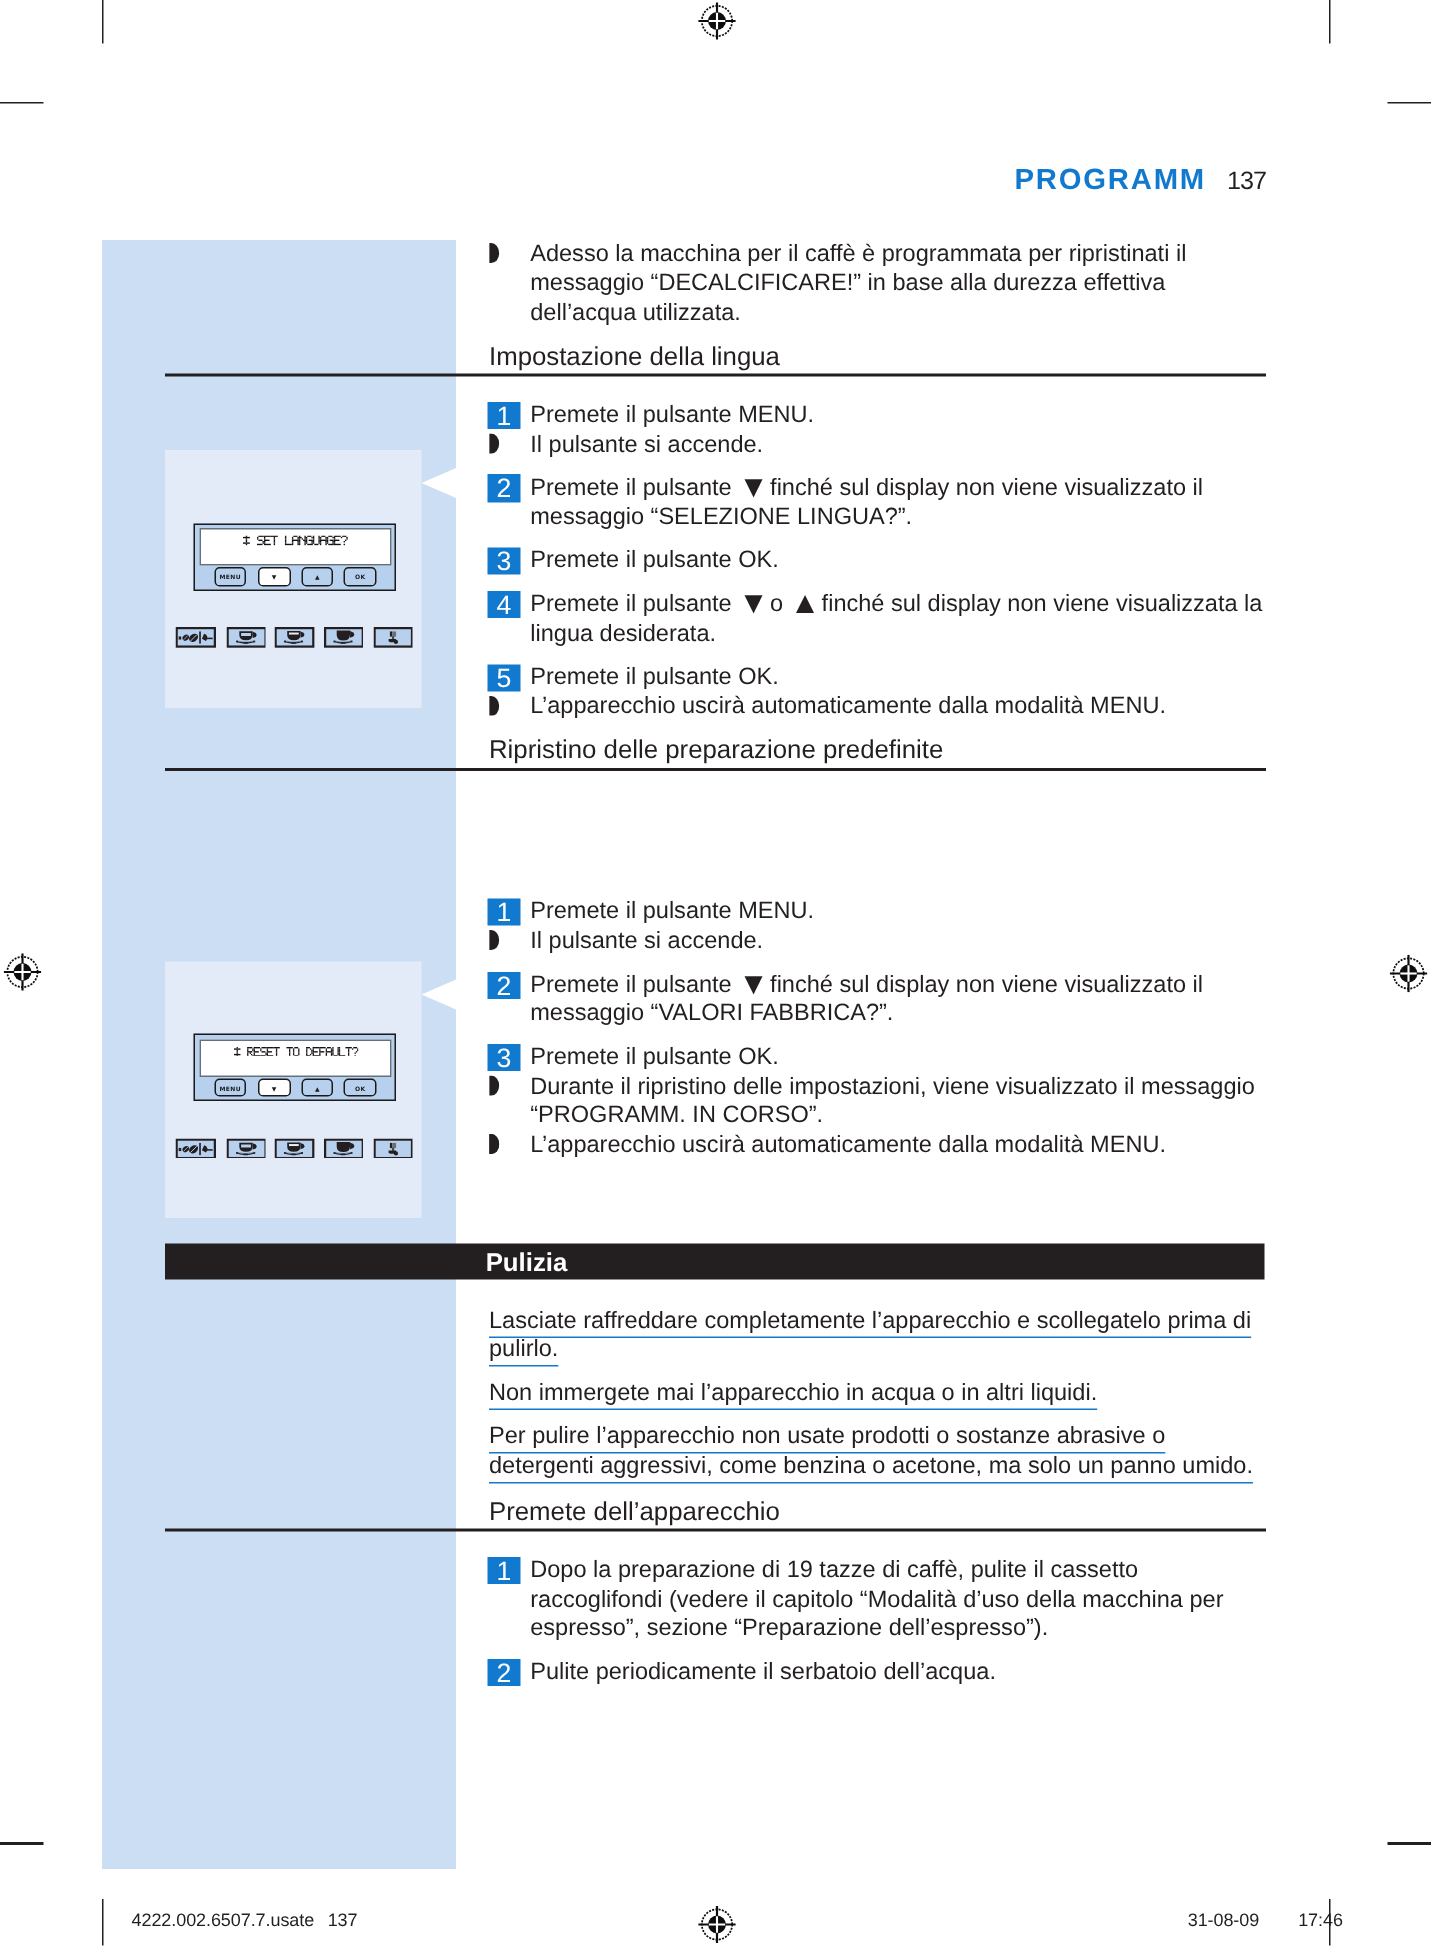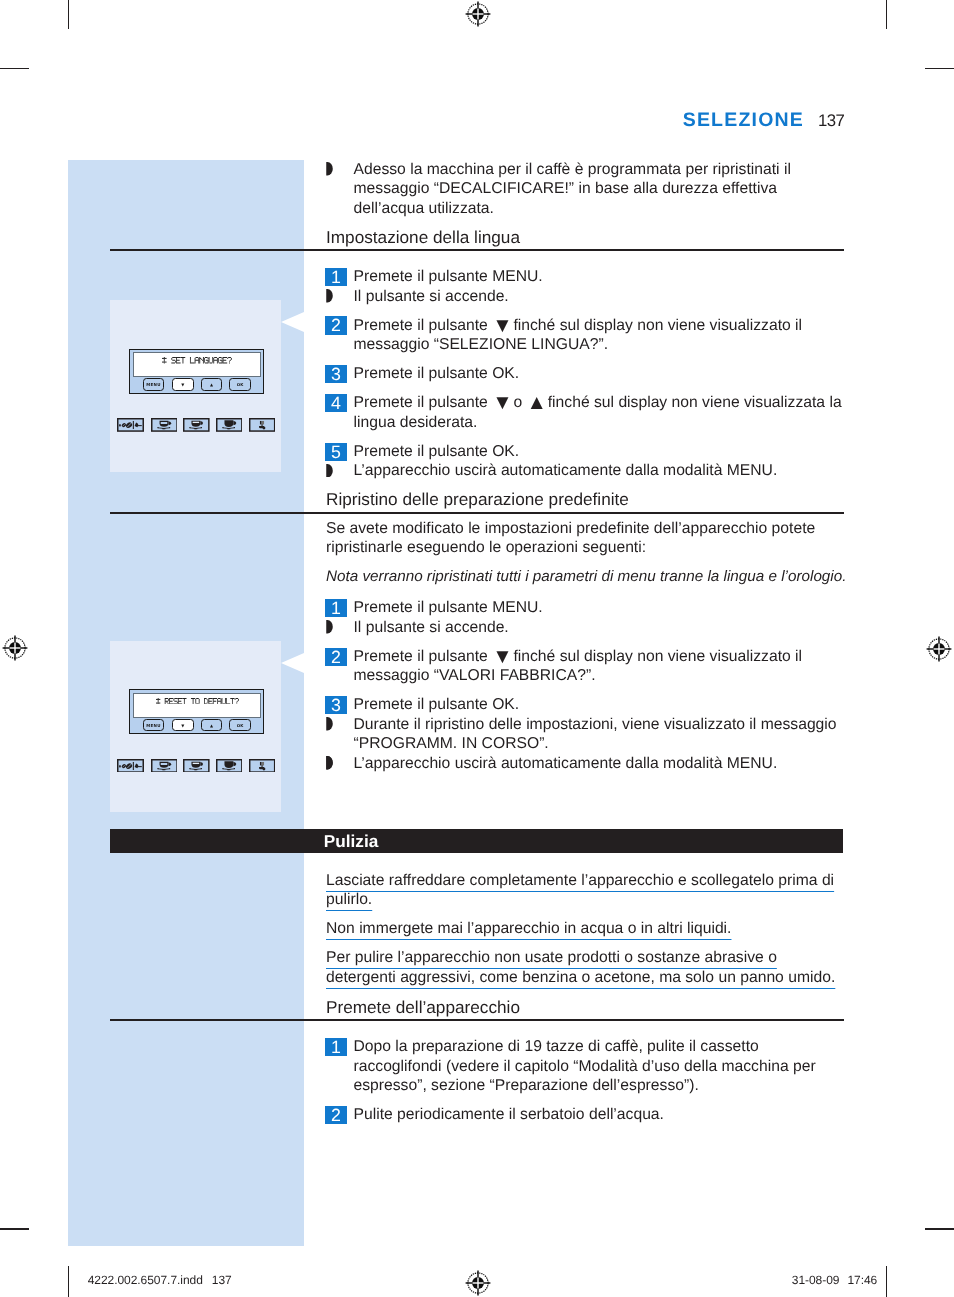--- a/index.html
+++ b/index.html
@@ -114,21 +114,21 @@
           <line x1="13" y1="0.6" x2="13" y2="25.4"></line>
           <line x1="0.6" y1="13" x2="25.4" y2="13"></line>
         </g>
         <circle cx="13" cy="13" r="10.1" fill="none" stroke="#0d0d0d" stroke-width="1.15" stroke-dasharray="1.35 0.85"></circle>
         <circle cx="13" cy="13" r="5.95" fill="#0d0d0d"></circle>
         <g stroke="#ffffff" stroke-width="1.4" stroke-linecap="butt">
           <line x1="13" y1="7.55" x2="13" y2="18.45"></line>
           <line x1="7.55" y1="13" x2="18.45" y2="13"></line>
         </g>
       </svg></div>
-  <div class="runhead"><span class="lang">SELEZIONE</span><span class="pg">137</span></div>
+  <div class="runhead"><span class="lang">PROGRAMM</span><span class="pg">137</span></div>
   <div class="sidebar"></div>
     <div class="illus" style="left:110px;top:300px;">
       <div class="lcd" style="left:19.0px;top:48.6px;width:134.6px;height:45.2px;">
         <div class="screen" style="left:3.2px;top:2.5px;width:128.2px;height:25.2px;">
           <span class="scrtext" aria-label="↕ SET LANGUAGE?"><svg width="69.9" height="6.44" viewBox="0 0 69.9 6.44" preserveAspectRatio="none">
               <g fill="#131313">
                 <rect x="1.84" y="0.0" width="0.92" height="0.92"></rect>
                 <rect x="0.0" y="0.92" width="4.6" height="0.92"></rect>
                 <rect x="1.84" y="1.84" width="0.92" height="0.92"></rect>
                 <rect x="1.84" y="2.76" width="0.92" height="0.92"></rect>
@@ -589,24 +589,20 @@
       <div class="step gap"><span class="num">4</span><span class="txt">Premete il pulsante <span class="tri">▼</span> o <span class="tri">▲</span> finché sul display non viene visualizzata la lingua desiderata.</span></div>
       <div class="step gap"><span class="num">5</span><span class="txt">Premete il pulsante OK.</span></div>
       <div class="bullet"><span class="bg"><svg width="6.8" height="13.4" viewBox="0 0 6.8 13.4">
             <path d="M0.25 0 H1.45 A5.35 6.7 0 0 1 1.45 13.4 H0.25 Z" fill="#231f20"></path>
           </svg></span><span class="txt">L’apparecchio uscirà automaticamente dalla modalità MENU.</span></div>
   </div>
   <div class="block" style="top:491.4px;">
     <h3>Ripristino delle preparazione predefinite</h3>
   </div>
   <div class="rule" style="top:511.8px;"></div>
-  <div class="block" style="top:518.8px;">
-    <p class="para">Se avete modificato le impostazioni predefinite dell’apparecchio potete ripristinarle eseguendo le operazioni seguenti:</p>
-    <p class="note gap">Nota verranno ripristinati tutti i parametri di menu tranne la lingua e l’orologio.</p>
-  </div>
   <div class="block" style="top:598.2px;">
       <div class="step"><span class="num">1</span><span class="txt">Premete il pulsante MENU.</span></div>
       <div class="bullet"><span class="bg"><svg width="6.8" height="13.4" viewBox="0 0 6.8 13.4">
             <path d="M0.25 0 H1.45 A5.35 6.7 0 0 1 1.45 13.4 H0.25 Z" fill="#231f20"></path>
           </svg></span><span class="txt">Il pulsante si accende.</span></div>
       <div class="step gap"><span class="num">2</span><span class="txt">Premete il pulsante <span class="tri">▼</span> finché sul display non viene visualizzato il messaggio “VALORI FABBRICA?”.</span></div>
       <div class="step gap"><span class="num">3</span><span class="txt">Premete il pulsante OK.</span></div>
       <div class="bullet"><span class="bg"><svg width="6.8" height="13.4" viewBox="0 0 6.8 13.4">
             <path d="M0.25 0 H1.45 A5.35 6.7 0 0 1 1.45 13.4 H0.25 Z" fill="#231f20"></path>
           </svg></span><span class="txt">Durante il ripristino delle impostazioni, viene visualizzato il messaggio “PROGRAMM. IN CORSO”.</span></div>
@@ -626,15 +622,15 @@
     <p class="warn gap"><s>Per pulire l’apparecchio non usate prodotti o sostanze abrasive o detergenti aggressivi, come benzina o acetone, ma solo un panno umido.</s></p>
   </div>
   <div class="block" style="top:999.3px;">
     <h3>Premete dell’apparecchio</h3>
   </div>
   <div class="rule" style="top:1018.8px;"></div>
   <div class="block" style="top:1037.3px;">
       <div class="step"><span class="num">1</span><span class="txt">Dopo la preparazione di 19 tazze di caffè, pulite il cassetto raccoglifondi (vedere il capitolo “Modalità d’uso della macchina per espresso”, sezione “Preparazione dell’espresso”).</span></div>
       <div class="step gap"><span class="num">2</span><span class="txt">Pulite periodicamente il serbatoio dell’acqua.</span></div>
   </div>
-  <div class="footer f-left"><span>4222.002.6507.7.indd</span><span style="padding-left:9px;">137</span></div>
-  <div class="footer f-right"><span>31-08-09</span><span style="padding-left:8px;">17:46</span></div>
+  <div class="footer f-left"><span>4222.002.6507.7.usate</span><span style="padding-left:9px;">137</span></div>
+  <div class="footer f-right"><span>31-08-09</span><span style="padding-left:26px;">17:46</span></div>
 </div>
 
 </body></html>

